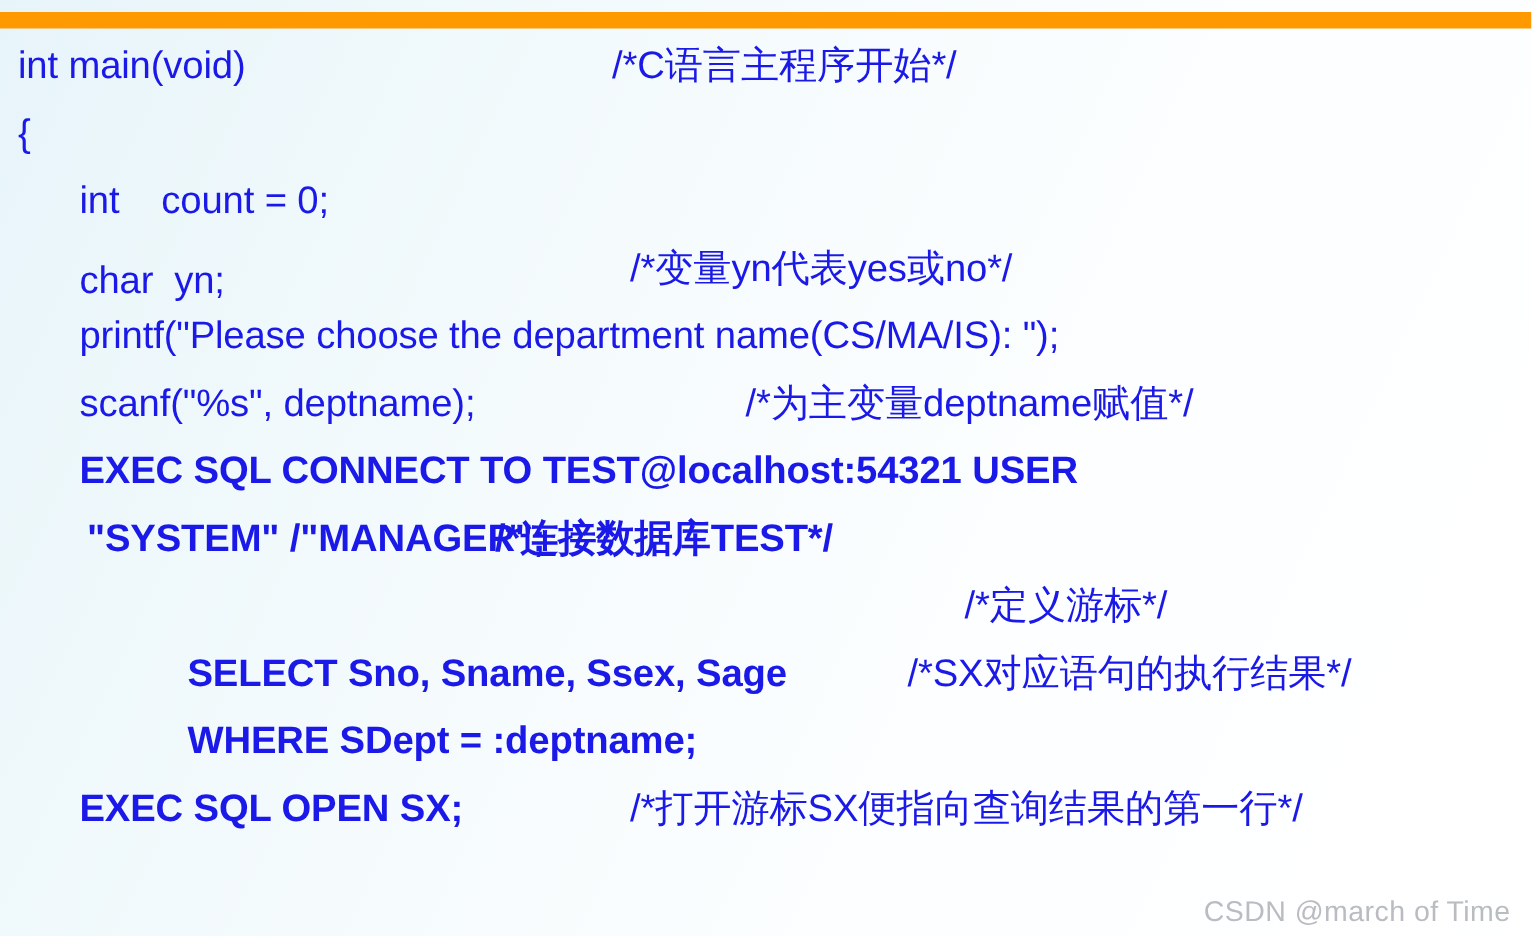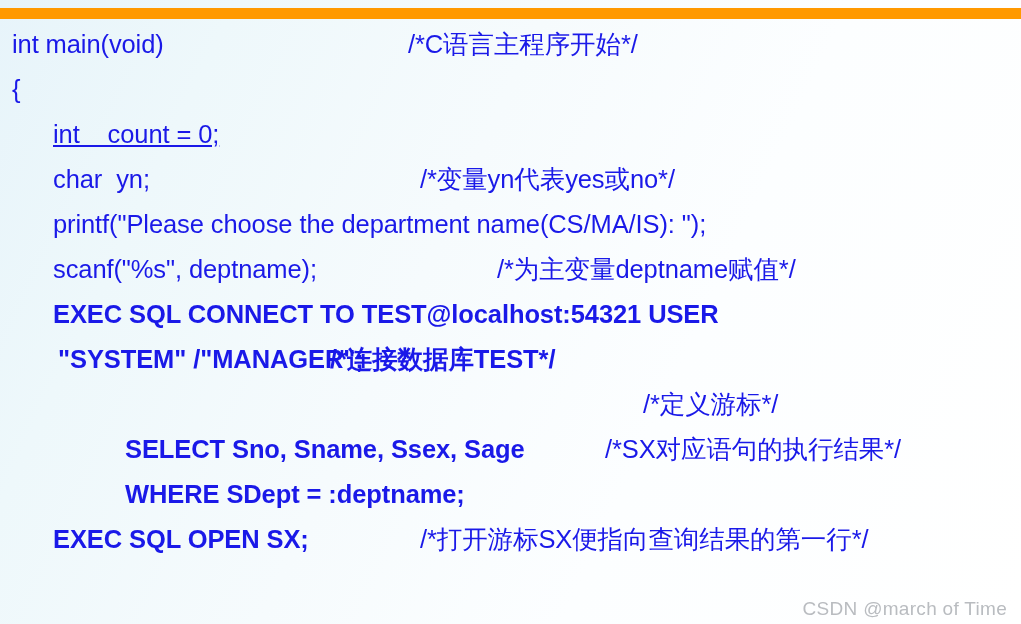--- a/index.html
+++ b/index.html
@@ -69,22 +69,22 @@
 </head>
 <body>
 
 <div id="slide">
 
   <div id="top-rule"></div>
 
   <div id="code-block">
       <div class="code-line"><span class="seg-code w-norm" style="left: 12px;">int main(void)</span><span class="seg-comment w-norm" style="left: 408px;">/*C语言主程序开始*/</span></div>
       <div class="code-line"><span class="seg-code w-norm" style="left: 12px;">{</span></div>
-      <div class="code-line"><span class="seg-code w-norm" style="left: 53px; text-decoration: underline;">int    count = 0;</span></div>
-      <div class="code-line"><span class="seg-code w-norm" style="left: 53px;">char  yn;</span><span class="seg-comment w-norm" style="left: 420px;">/*变量yn代表yes或no*/</span></div>
+      <div class="code-line"><span class="seg-code w-norm" style="left: 53px;">int    count = 0;</span></div>
+      <div class="code-line"><span class="seg-code w-norm" style="left: 53px; margin-top: 8px;">char  yn;</span><span class="seg-comment w-norm" style="left: 420px;">/*变量yn代表yes或no*/</span></div>
       <div class="code-line"><span class="seg-code w-norm" style="left: 53px;">printf("Please choose the department name(CS/MA/IS): ");</span></div>
       <div class="code-line"><span class="seg-code w-norm" style="left: 53px;">scanf("%s", deptname);</span><span class="seg-comment w-norm" style="left: 497px;">/*为主变量deptname赋值*/</span></div>
       <div class="code-line"><span class="seg-code w-bold" style="left: 53px;">EXEC SQL CONNECT TO TEST@localhost:54321 USER</span></div>
       <div class="code-line"><span class="seg-code w-bold" style="left: 58px;">"SYSTEM" /"MANAGER";</span><span class="seg-comment w-bold" style="left: 330px;">/*连接数据库TEST*/</span></div>
       <div class="code-line"><span class="seg-comment w-norm" style="left: 643px;">/*定义游标*/</span></div>
       <div class="code-line"><span class="seg-code w-bold" style="left: 125px;">SELECT Sno, Sname, Ssex, Sage</span><span class="seg-comment w-norm" style="left: 605px;">/*SX对应语句的执行结果*/</span></div>
       <div class="code-line"><span class="seg-code w-bold" style="left: 125px;">WHERE SDept = :deptname;</span></div>
       <div class="code-line"><span class="seg-code w-bold" style="left: 53px;">EXEC SQL OPEN SX;</span><span class="seg-comment w-norm" style="left: 420px;">/*打开游标SX便指向查询结果的第一行*/</span></div>
     </div>
 

